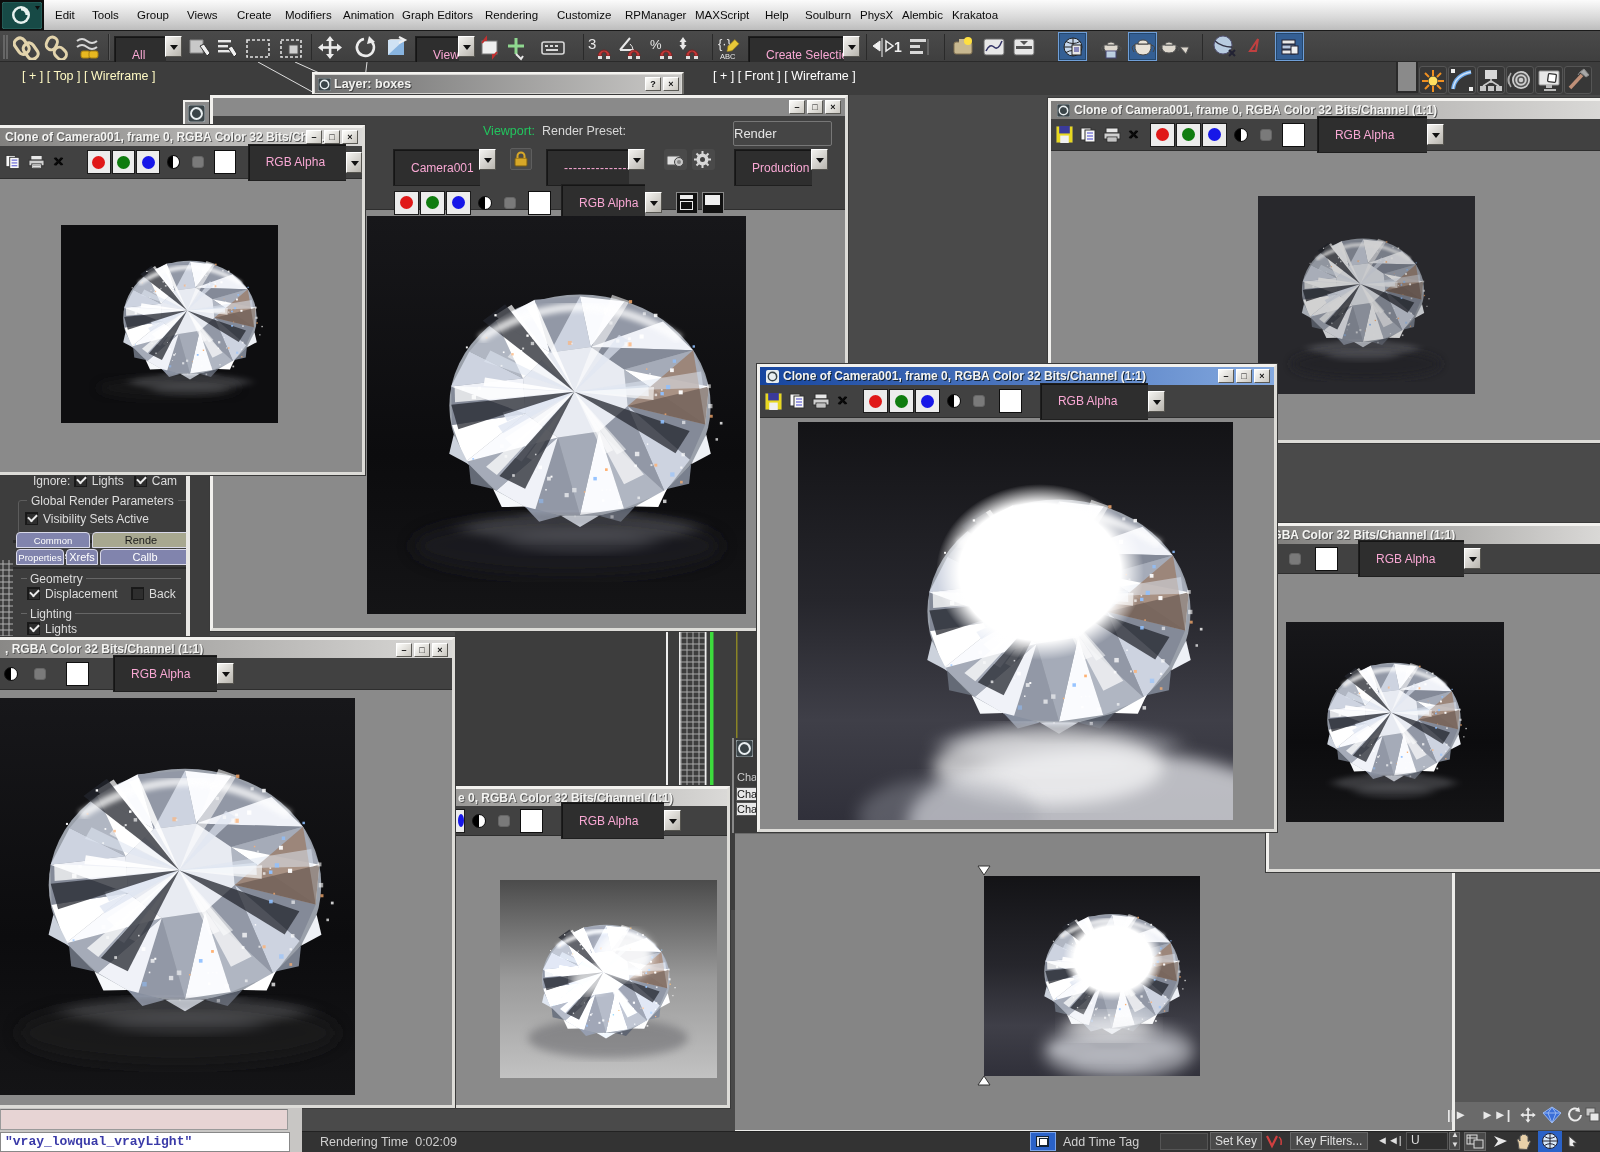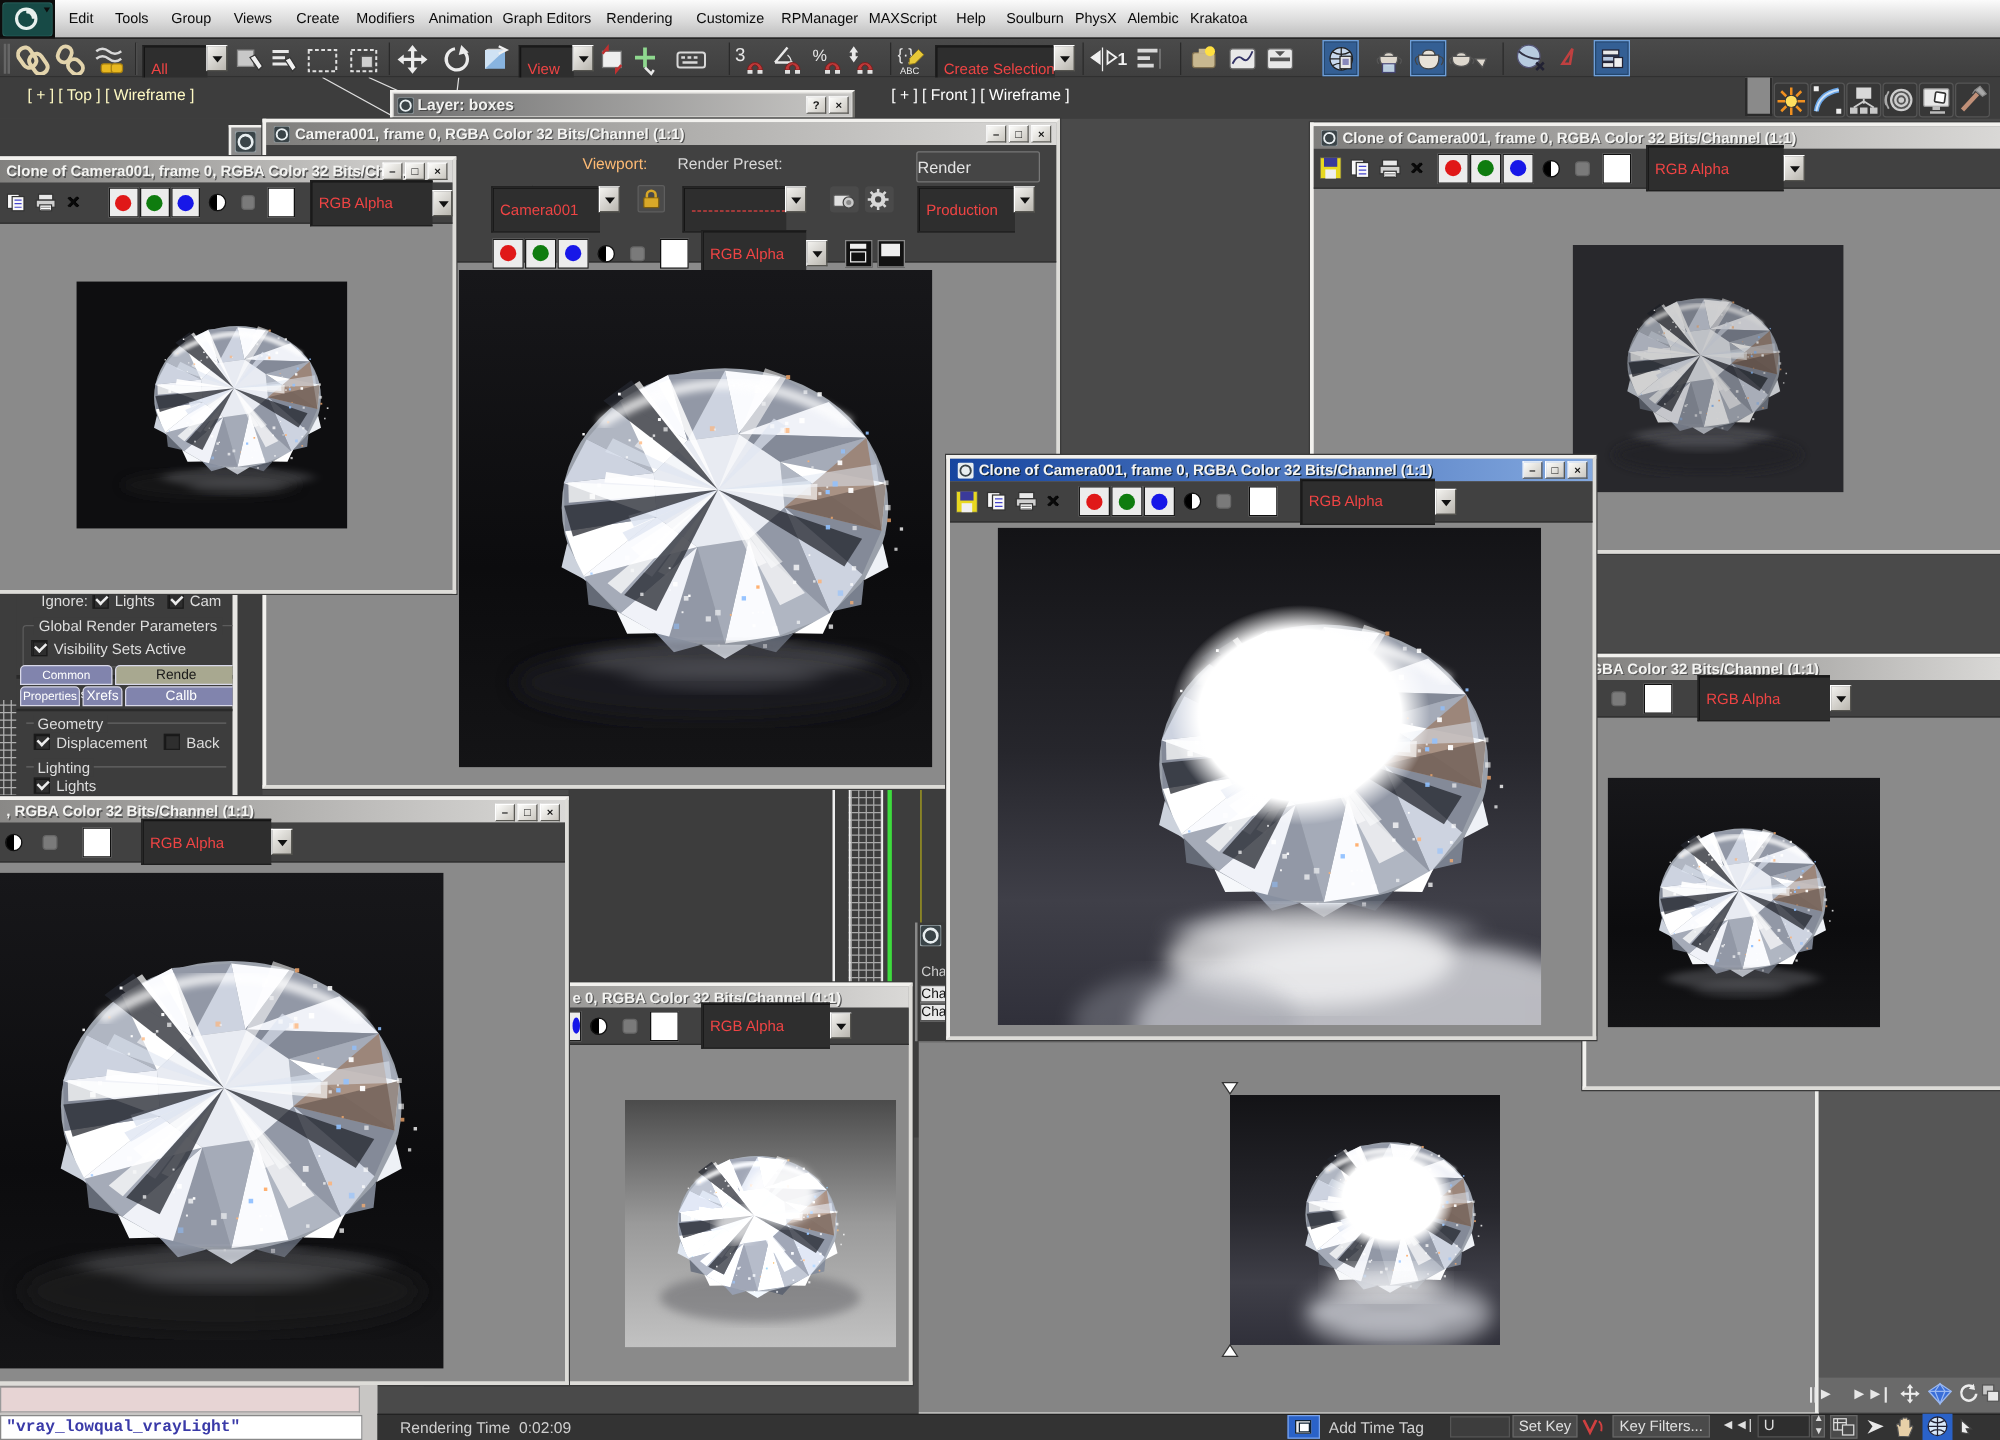--- a/index.html
+++ b/index.html
@@ -5,21 +5,21 @@
 html,body{width:1600px;height:1152px;overflow:hidden;background:#4a4a4a;font-family:"Liberation Sans",sans-serif}
 #stage{position:absolute;left:0;top:0;width:1600px;height:1152px;overflow:hidden}
 .abs{position:absolute}
 
 .win{position:absolute;background:#8a8a8a;border:3px solid;border-color:#f2f1ee #dddcd8 #dddcd8 #f2f1ee;box-shadow:0 0 0 1px #3a3a3a}
 .tb{position:absolute;left:0;right:0;top:0;height:18px;background:linear-gradient(90deg,#7f7e7c,#dad9d7);display:flex;align-items:center;padding-left:2px;color:#f4f4f2;font-weight:bold;font-size:12px;text-shadow:1px 1px 0 #555;white-space:nowrap;overflow:hidden}
 .tb.act{background:linear-gradient(90deg,#16459f,#84a9df);text-shadow:1px 1px 0 #123}
 .wbtns{position:absolute;top:2px;display:flex;gap:2px}
 .wb{width:16px;height:14px;background:linear-gradient(135deg,#fdfdfb,#cac7c0);border:1px solid;border-color:#fff #5a5954 #5a5954 #fff;color:#111;font-size:9px;line-height:12px;text-align:center;font-weight:bold;font-family:"Liberation Sans",sans-serif}
 .vfbbar{position:absolute;left:0;right:0;background:#414141;border-bottom:1px solid #2e2e2e;display:flex;align-items:center}
-.combo{height:37px;background:#2e2e2e;border:1px solid #1f1f1f;border-right:none;color:#ef4444;font-size:12px;display:flex;align-items:center;padding-left:6px;position:relative;box-shadow:inset 1px 1px 0 #151515}
+.combo{height:37px;background:#2e2e2e;border:1px solid #1f1f1f;border-right:none;color:#f9a8d4;font-size:12px;display:flex;align-items:center;padding-left:17px;position:relative;box-shadow:inset 1px 1px 0 #151515}
 .cbtn{height:21px;width:17px;background:linear-gradient(135deg,#f4f3f0,#b8b5ae);border:1px solid;border-color:#fff #55544f #55544f #fff;position:relative}
 .cbtn:after{content:"";position:absolute;left:4px;top:8px;border:4px solid transparent;border-top:5px solid #111}
 .chan{width:25px;height:24px;background:#ececec;border:1px solid #1c1c1c;display:flex;align-items:center;justify-content:center;margin-right:1px}
 .dot{width:13px;height:13px;border-radius:50%}
 .mono{width:14px;height:14px;border-radius:50%;background:linear-gradient(90deg,#000 50%,#fff 50%);border:1px solid #111;margin:0 6px}
 .alph{width:12px;height:12px;border-radius:3px;background:#7a7a7a;border:1px solid #666;margin:0 6px}
 .swatch{width:23px;height:24px;background:#fff;border:1px solid #101010}
 .img{position:absolute;overflow:hidden}
 .blueb{width:29px;height:29px;background:#345f94;border:1px solid #6f9fd8;box-shadow:inset 0 0 0 1px #24476e;display:flex;align-items:center;justify-content:center}
 .grp{position:absolute;border:1px solid #5c5c5c;border-radius:3px}
@@ -622,32 +622,27 @@
 
 <div class="abs" style="left:183px;top:100px;width:30px;height:70px;background:#8a8a8a;border:2px solid;border-color:#f2f1ee #888 #888 #f2f1ee">
 <svg width="17" height="17" viewBox="0 0 14 14" style="margin:3px 0 0 3px">
         <rect width="14" height="14" rx="2" fill="#3a4448" stroke="#97a1a5"></rect>
         <circle cx="7" cy="7" r="4.4" fill="none" stroke="#e8eef0" stroke-width="1.8"></circle>
         <path d="M7 4.2 a2.8 2.8 0 1 0 2.8 2.8" fill="none" stroke="#3a4448" stroke-width="1.6"></path>
       </svg>
 </div>
 
 <div class="win" style="left:210px;top:95px;width:638px;height:536px">
-<div class="tb"><svg width="13" height="13" viewBox="0 0 14 14" style="margin:0 4px">
-          <rect width="14" height="14" rx="2" fill="#3a4448" stroke="#97a1a5"></rect>
-          <circle cx="7" cy="7" r="4.4" fill="none" stroke="#e8eef0" stroke-width="1.8"></circle>
-          <path d="M7 4.2 a2.8 2.8 0 1 0 2.8 2.8" fill="none" stroke="#3a4448" stroke-width="1.6"></path>
-        </svg>Camera001, frame 0, RGBA Color 32 Bits/Channel (1:1)</div>
 <div class="wbtns" style="right:4px;top:2px">
         <div class="wb">–</div>
         <div class="wb">□</div>
         <div class="wb">×</div>
       </div>
 <div class="vfbbar" style="top:18px;height:94px">
-<div class="abs" style="left:253px;top:8px;color:#fdba74;font-size:12.5px">Viewport:</div>
+<div class="abs" style="left:270px;top:8px;color:#22c55e;font-size:12.5px">Viewport:</div>
 <svg class="abs" style="left:202px;top:32px" width="22" height="21" viewBox="0 0 22 20">
           <path d="M11 1 L21 19 L1 19 Z" fill="#f0c820" stroke="#222"></path>
           <rect x="10" y="7" width="2.6" height="7" fill="#111"></rect>
           <rect x="10" y="15.5" width="2.6" height="2.4" fill="#111"></rect>
         </svg>
 <div class="combo abs" style="left:180px;top:33px;width:87px">Camera001</div>
         <div class="cbtn abs" style="left:266px;top:33px"></div>
 <div class="abs" style="left:297px;top:32px;width:22px;height:22px;background:#4a4a4a;border:1px solid #5e5e5e;border-radius:2px"><svg width="14" height="16" viewBox="0 0 14 16" style="margin:2px 0 0 3px">
             <rect x="1" y="7" width="12" height="8" rx="1" fill="#d8a828" stroke="#7a5c10"></rect>
             <path d="M3.5 7 v-2 a3.5 3.5 0 0 1 7 0 v2" fill="none" stroke="#d8a828" stroke-width="2"></path>

